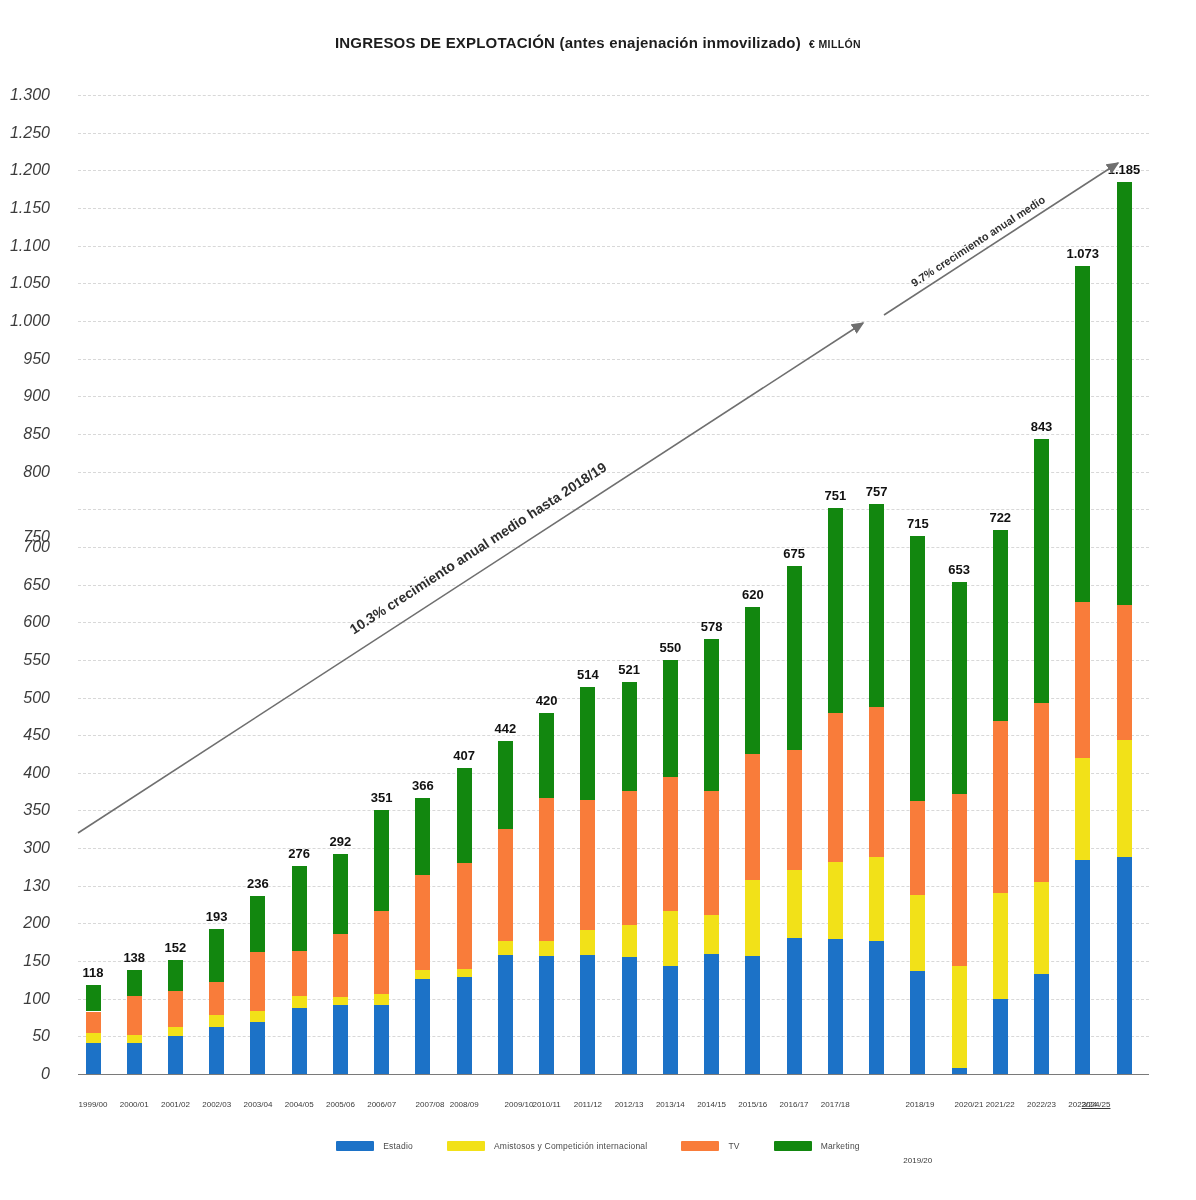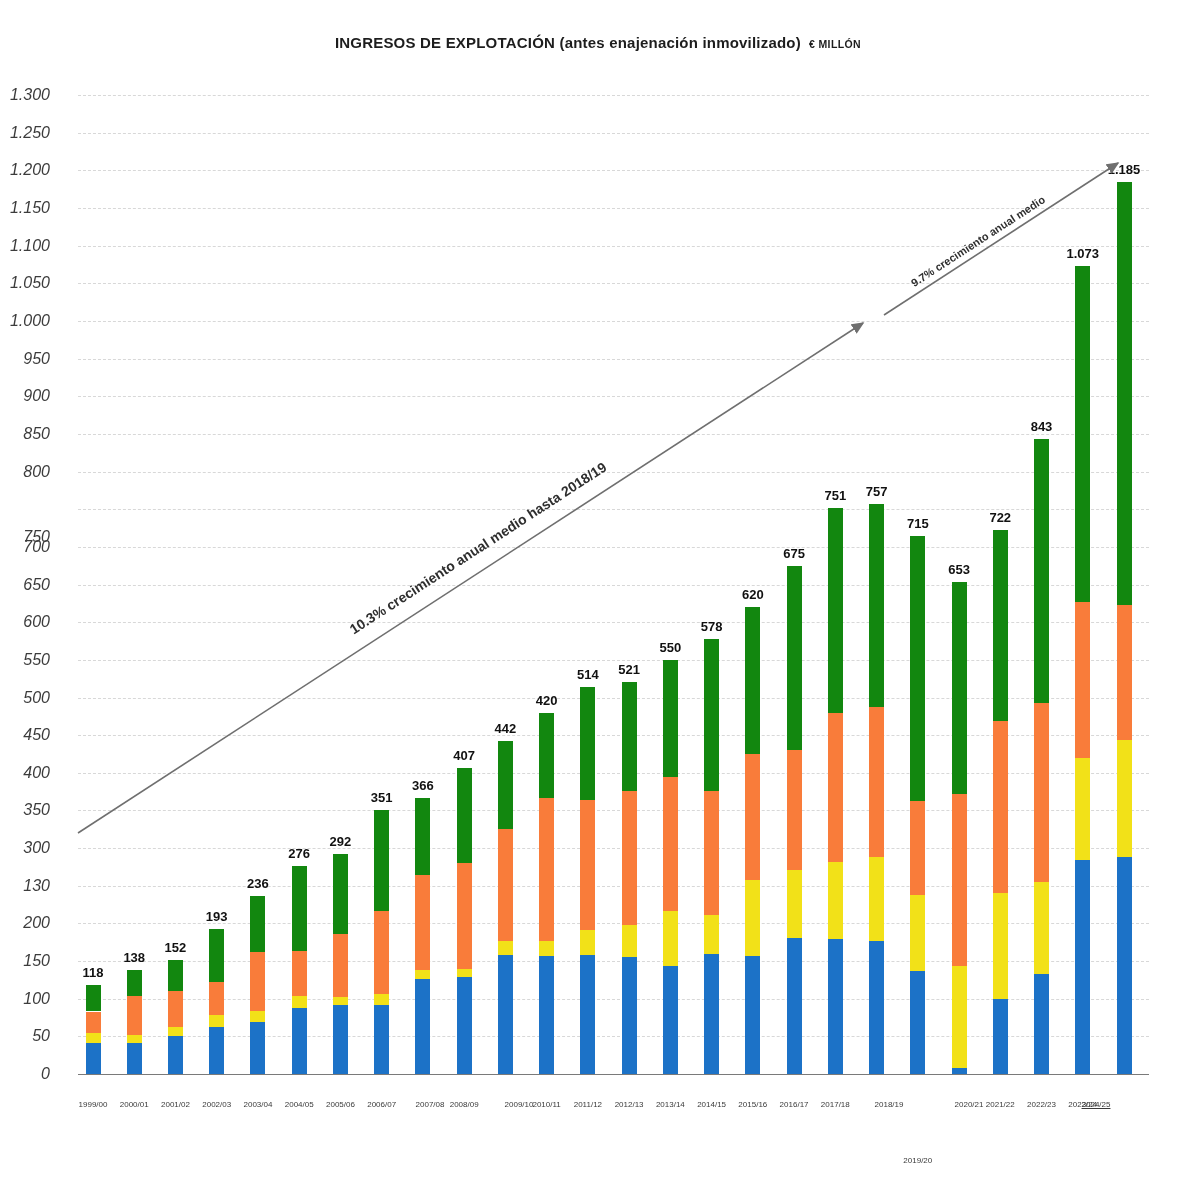--- a/index.html
+++ b/index.html
@@ -256,21 +256,21 @@
       <div class="xlabel" style="left: 464.16px; top: 1100px;">2008/09</div>
       <div class="xlabel" style="left: 519px; top: 1100px;">2009/10</div>
       <div class="xlabel" style="left: 546.64px; top: 1100px;">2010/11</div>
       <div class="xlabel" style="left: 587.88px; top: 1100px;">2011/12</div>
       <div class="xlabel" style="left: 629.12px; top: 1100px;">2012/13</div>
       <div class="xlabel" style="left: 670.36px; top: 1100px;">2013/14</div>
       <div class="xlabel" style="left: 711.6px; top: 1100px;">2014/15</div>
       <div class="xlabel" style="left: 752.84px; top: 1100px;">2015/16</div>
       <div class="xlabel" style="left: 794.08px; top: 1100px;">2016/17</div>
       <div class="xlabel" style="left: 835.32px; top: 1100px;">2017/18</div>
-      <div class="xlabel" style="left: 889px; top: 1100px;">2018/19</div>
+      <div class="xlabel" style="left: 920px; top: 1100px;">2018/19</div>
       <div class="xlabel" style="left: 917.8px; top: 1156px;">2019/20</div>
       <div class="xlabel" style="left: 959.04px; top: 1100px; padding-left: 20px;">2020/21</div>
       <div class="xlabel" style="left: 1000.28px; top: 1100px;">2021/22</div>
       <div class="xlabel" style="left: 1041.52px; top: 1100px;">2022/23</div>
       <div class="xlabel" style="left: 1082.76px; top: 1100px;">2023/24</div>
       <div class="xlabel" style="left: 1096px; top: 1100px; text-decoration: underline;">2024/25</div>
     </div>
 
   <svg class="arrows" width="1196" height="1200">
     <defs>
@@ -278,14 +278,32 @@
         <path d="M0,0 L8,3.5 L0,7 z" fill="#6f6f6f"></path>
       </marker>
     </defs>
     <line x1="78" y1="833" x2="863" y2="323" stroke="#6f6f6f" stroke-width="1.6" marker-end="url(#ah)"></line>
     <line x1="884" y1="315" x2="1118" y2="163" stroke="#6f6f6f" stroke-width="1.6" marker-end="url(#ah)"></line>
   </svg>
 
   <div class="annot a1" style="left:478px;top:548px;">10.3% crecimiento anual medio hasta 2018/19</div>
   <div class="annot a2" style="left:978px;top:241px;">9.7% crecimiento anual medio</div>
 
+  <div class="legend" id="legend">
+      <div class="legend-item">
+        <span class="legend-swatch" style="background: rgb(28, 114, 199);"></span>
+        <span class="legend-label">Estadio</span>
+      </div>
+      <div class="legend-item">
+        <span class="legend-swatch" style="background: rgb(242, 225, 24);"></span>
+        <span class="legend-label">Amistosos y Competición internacional</span>
+      </div>
+      <div class="legend-item">
+        <span class="legend-swatch" style="background: rgb(249, 124, 58);"></span>
+        <span class="legend-label">TV</span>
+      </div>
+      <div class="legend-item">
+        <span class="legend-swatch" style="background: rgb(18, 135, 15);"></span>
+        <span class="legend-label">Marketing</span>
+      </div>
+    </div>
 
 </div>
 
 </body></html>

